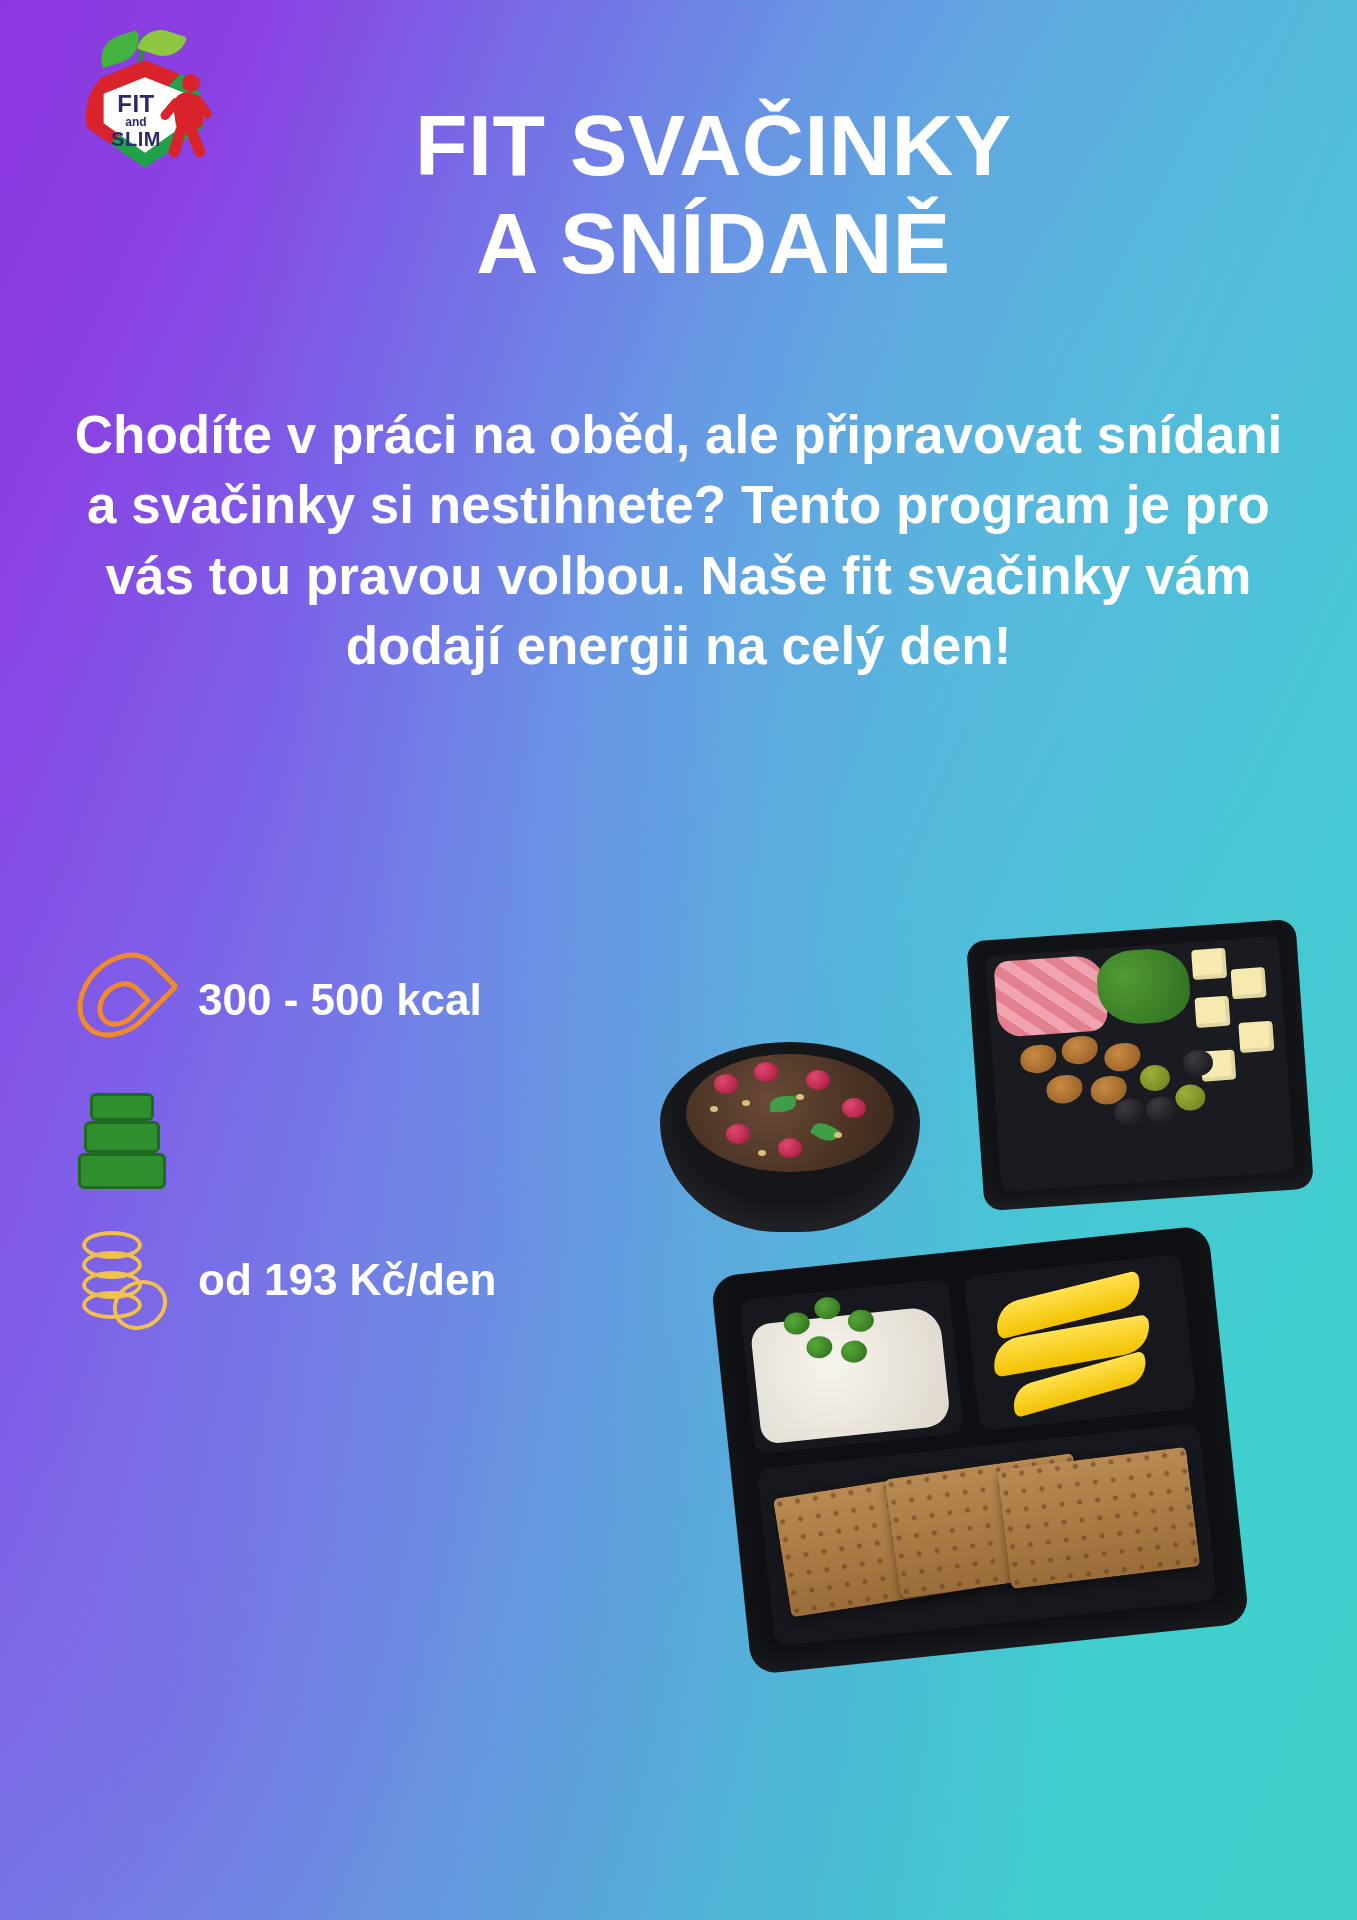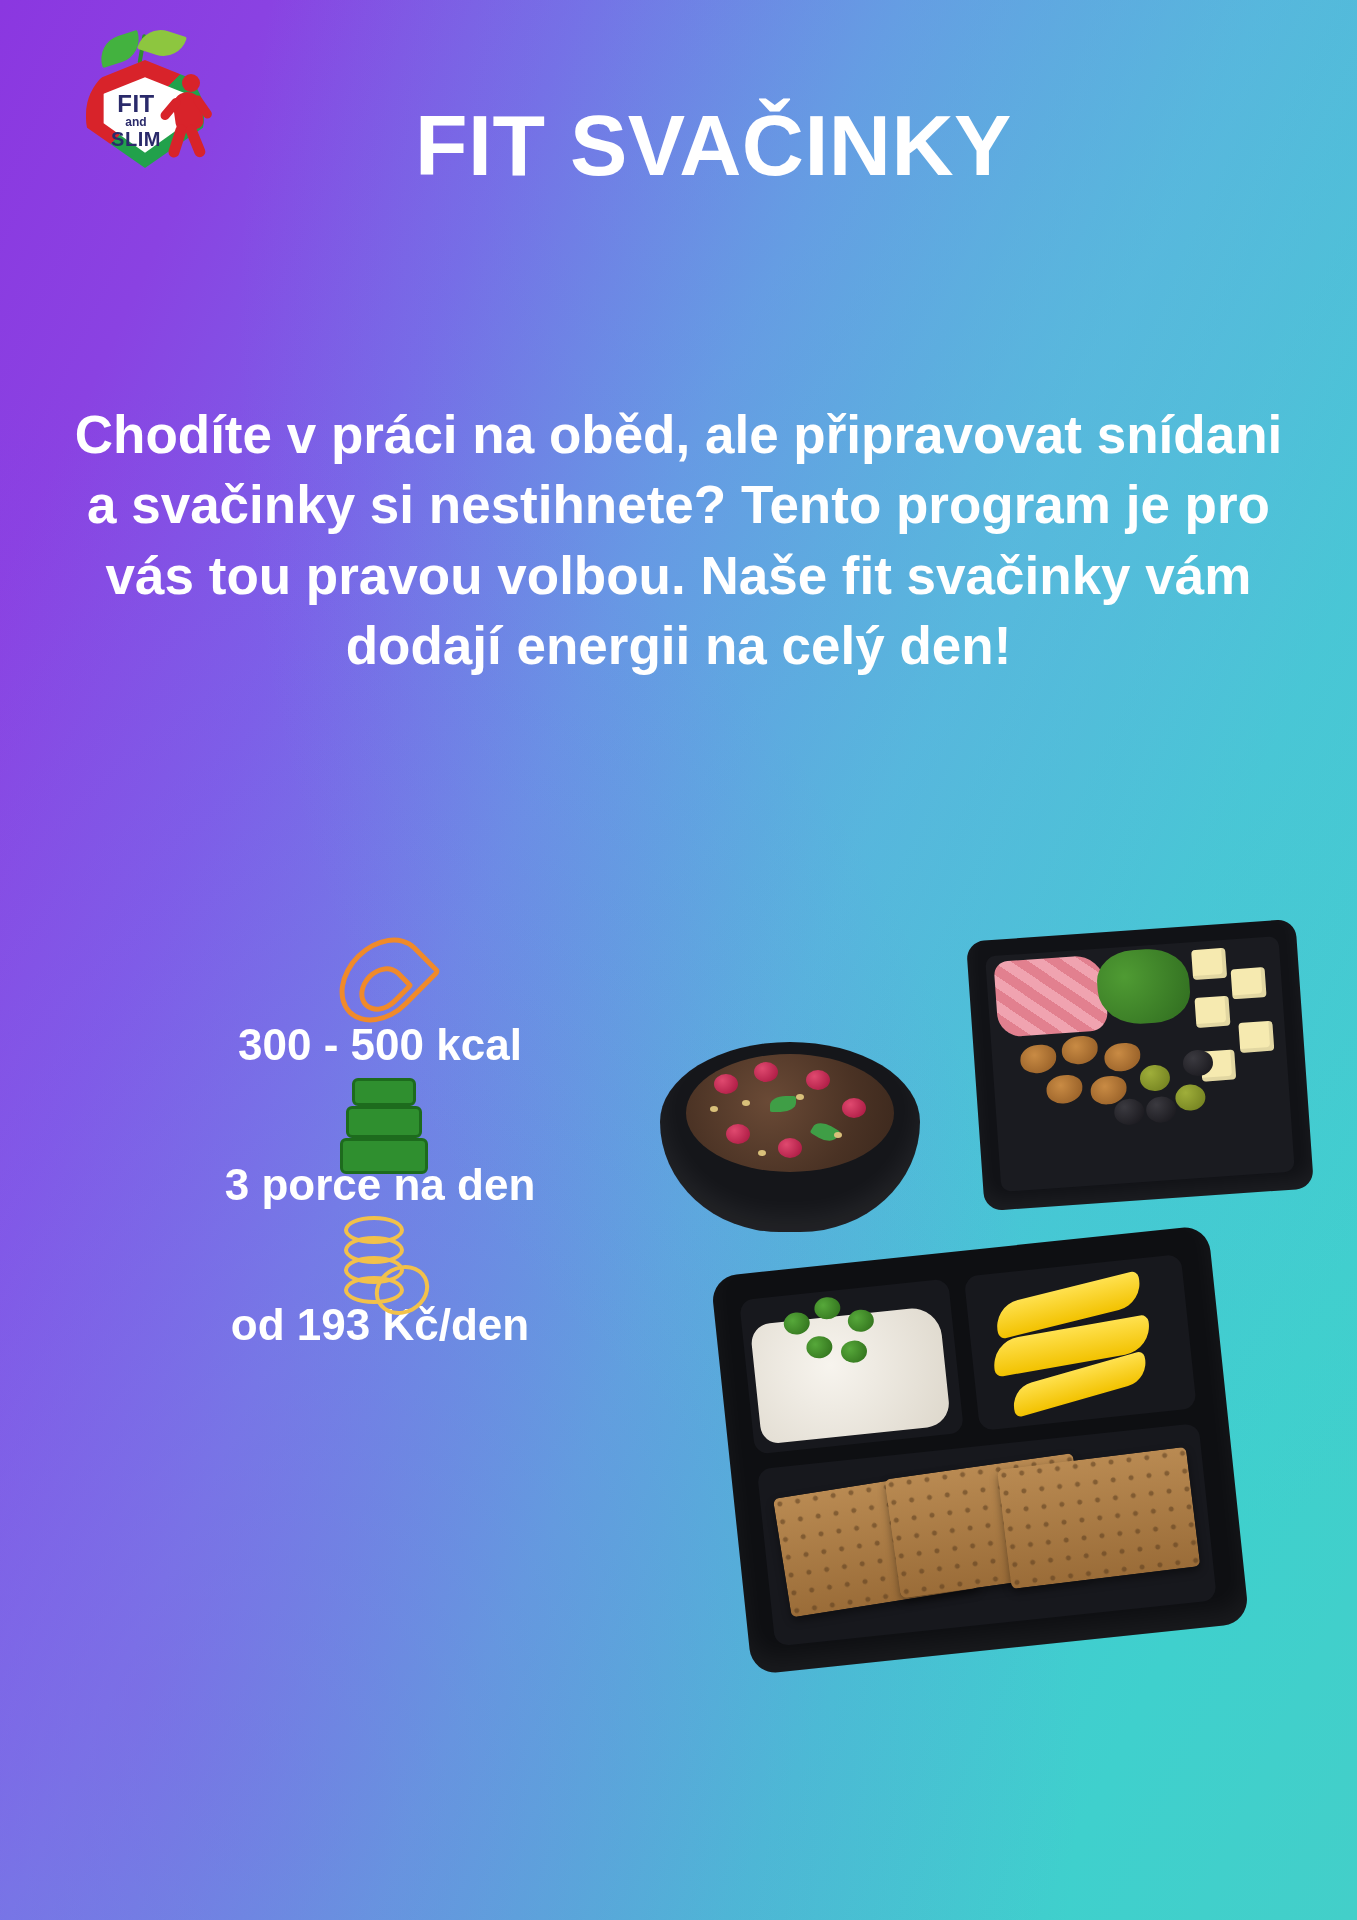--- a/index.html
+++ b/index.html
@@ -162,21 +162,20 @@
     position: absolute;
     left: 70px;
     top: 930px;
     width: 620px;
   }
   .feature {
     display: flex;
     align-items: center;
     height: 140px;
     gap: 32px;
-    flex-direction: column;
   }
   .feature .icon-box {
     width: 96px;
     min-width: 96px;
     height: 110px;
     position: relative;
   }
   .feature .label {
     color: #ffffff;
     font-weight: 700;
@@ -350,20 +349,21 @@
         <div class="body"></div>
         <div class="leg a"></div>
         <div class="leg b"></div>
         <div class="arm a"></div>
         <div class="arm b"></div>
       </div>
     </div>
 
     <div class="title">
       <div class="line1">FIT SVAČINKY</div>
+      <div class="line2">A SNÍDANĚ</div>
     </div>
 
     <div class="subtitle">Chodíte v práci na oběd, ale připravovat snídani a svačinky si nestihnete? Tento program je pro vás tou pravou volbou. Naše fit svačinky vám dodají energii na celý den!</div>
 
     <div class="features">
 
       <div class="feature">
         <div class="icon-box">
           <div class="flame-outer"></div>
           <div class="flame-inner"></div>
@@ -372,21 +372,20 @@
       </div>
 
       <div class="feature">
         <div class="icon-box">
           <div class="boxes">
             <div class="bx bx1"></div>
             <div class="bx bx2"></div>
             <div class="bx bx3"></div>
           </div>
         </div>
-        <div class="label">3 porce na den</div>
       </div>
 
       <div class="feature">
         <div class="icon-box">
           <div class="coins">
             <div class="c c1"></div>
             <div class="c c2"></div>
             <div class="c c3"></div>
             <div class="c c4"></div>
             <div class="c c5"></div>

